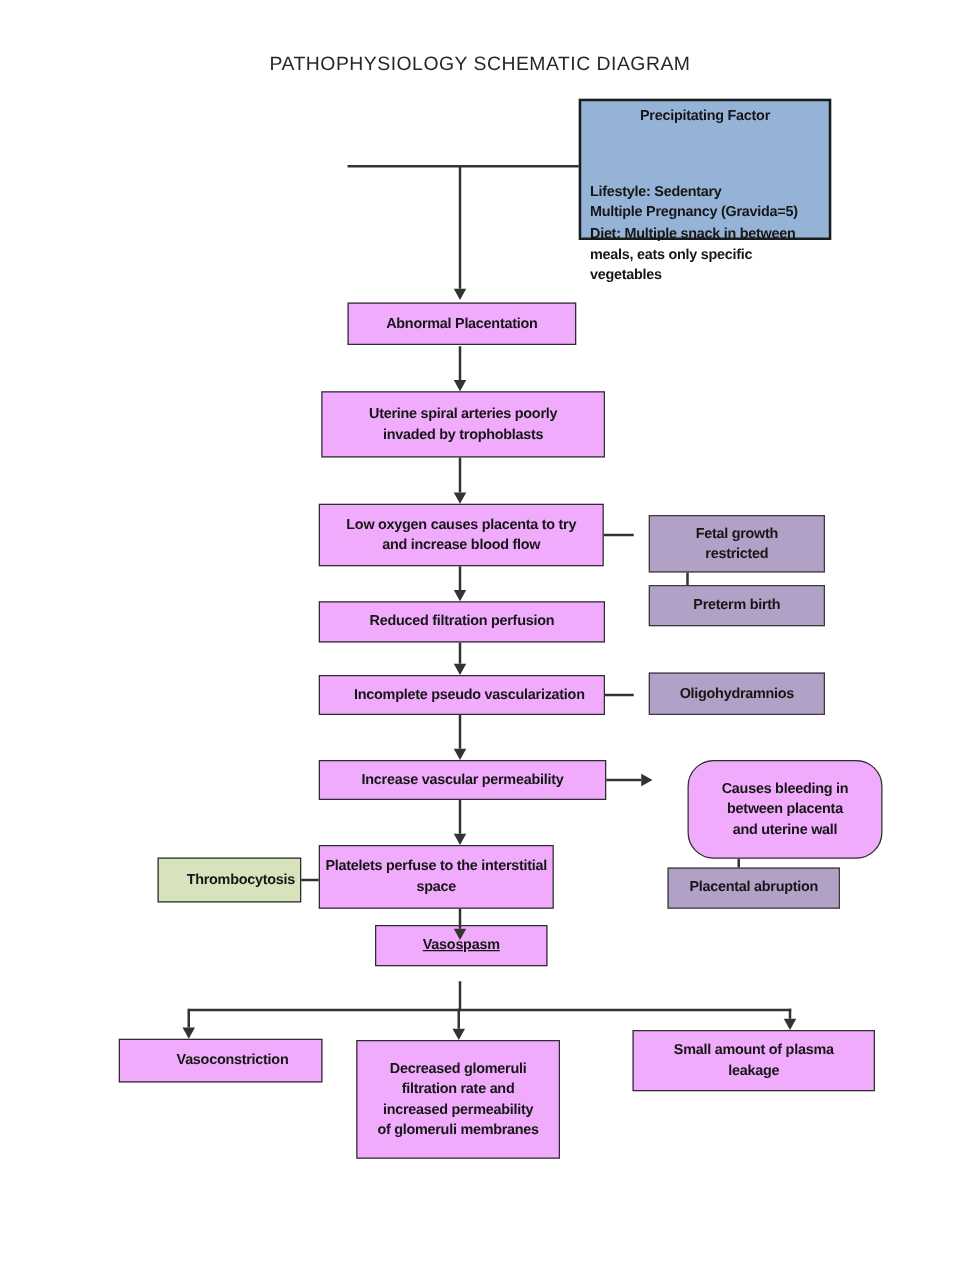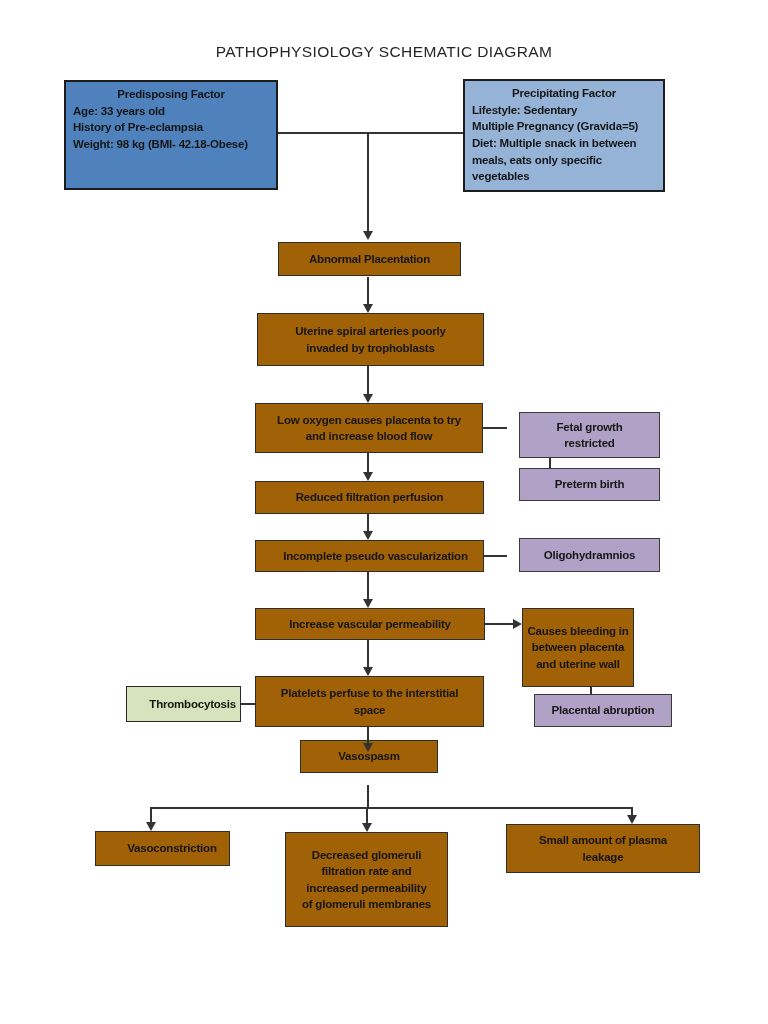--- a/index.html
+++ b/index.html
@@ -5,21 +5,21 @@
   html,body{margin:0;padding:0;background:#ffffff;}
   .page{
     position:relative;width:768px;height:1024px;background:#ffffff;overflow:hidden;
     font-family:"Liberation Sans",sans-serif;
   }
   .title{
     position:absolute;top:43px;left:0;width:768px;text-align:center;
     font-size:15.5px;font-weight:400;letter-spacing:0.4px;color:#262626;
   }
   .box{
-    position:absolute;box-sizing:border-box;background:#a16207;
+    position:absolute;box-sizing:border-box;background:#f0abfc;
     border:1.5px solid #2e2e2e;
     display:flex;align-items:center;justify-content:center;
     text-align:center;font-weight:700;font-size:11.5px;line-height:1.42;
     letter-spacing:-0.2px;color:var(--c-text);padding:2px 4px;
   }
   .box .lbl{white-space:pre-line;}
   .purple{background:var(--c-purple);border-color:#3a3a3a;margin-left:12px;}
   .green{background:var(--c-green);border-color:#2a2a2a;justify-content:flex-end;}
   .factor{
     flex-direction:column;align-items:stretch;justify-content:flex-start;
@@ -37,28 +37,22 @@
     border-top:5px solid transparent;border-bottom:5px solid transparent;
     border-left:9px solid var(--c-line);}
 </style>
 </head>
 <body>
 
 <div class="page">
 
   <div class="title">PATHOPHYSIOLOGY SCHEMATIC DIAGRAM</div>
 
-  <div class="box factor blue" style="left:64px;top:80px;width:214px;height:110px;">
-    <div class="heading">Predisposing Factor</div>
-    <div class="lbl">Age: 33 years old
-History of Pre-eclampsia
-Weight: 98 kg (BMI- 42.18-Obese)</div>
-  </div>
 
-  <div class="box factor lightblue" style="left:463px;top:79px;width:202px;height:113px;">
+  <div class="box factor lightblue" style="left:463px;top:79px;width:202px;height:113px;gap:44px;">
     <div class="heading">Precipitating Factor</div>
     <div class="lbl">Lifestyle: Sedentary
 Multiple Pregnancy (Gravida=5)
 Diet: Multiple snack in between
 meals, eats only specific
 vegetables</div>
   </div>
 
   <div class="box" style="left:278px;top:242px;width:183px;height:34px;">
     <span class="lbl">Abnormal Placentation</span>
@@ -92,44 +86,44 @@
   </div>
 
   <div class="box purple" style="left:507px;top:538px;width:141px;height:34px;">
     <span class="lbl">Oligohydramnios</span>
   </div>
 
   <div class="box" style="left:255px;top:608px;width:230px;height:32px;">
     <span class="lbl">Increase vascular permeability</span>
   </div>
 
-  <div class="box" style="left:522px;top:608px;width:112px;height:79px;">
+  <div class="box" style="left:550px;top:608px;width:156px;height:79px;border-radius:21px;">
     <span class="lbl">Causes bleeding in
 between placenta
 and uterine wall</span>
   </div>
 
-  <div class="box" style="left:255px;top:676px;width:229px;height:51px;">
+  <div class="box" style="left:255px;top:676px;width:188px;height:51px;">
     <span class="lbl">Platelets perfuse to the interstitial
 space</span>
   </div>
 
   <div class="box purple" style="left:522px;top:694px;width:138px;height:33px;text-align:center;">
     <span class="lbl">Placental abruption</span>
   </div>
 
   <div class="box green" style="left:126px;top:686px;width:115px;height:36px;">
     <span class="lbl">Thrombocytosis</span>
   </div>
 
-  <div class="box" style="left:300px;top:740px;width:138px;height:33px;">
+  <div class="box" style="left:300px;top:740px;width:138px;height:33px;text-decoration:underline;">
     <span class="lbl">Vasospasm</span>
   </div>
 
-  <div class="box" style="left:95px;top:831px;width:135px;height:35px;padding-left:23px;">
+  <div class="box" style="left:95px;top:831px;width:163px;height:35px;padding-left:23px;">
     <span class="lbl">Vasoconstriction</span>
   </div>
 
   <div class="box" style="left:285px;top:832px;width:163px;height:95px;">
     <span class="lbl">Decreased glomeruli
 filtration rate and
 increased permeability
 of glomeruli membranes</span>
   </div>
 

